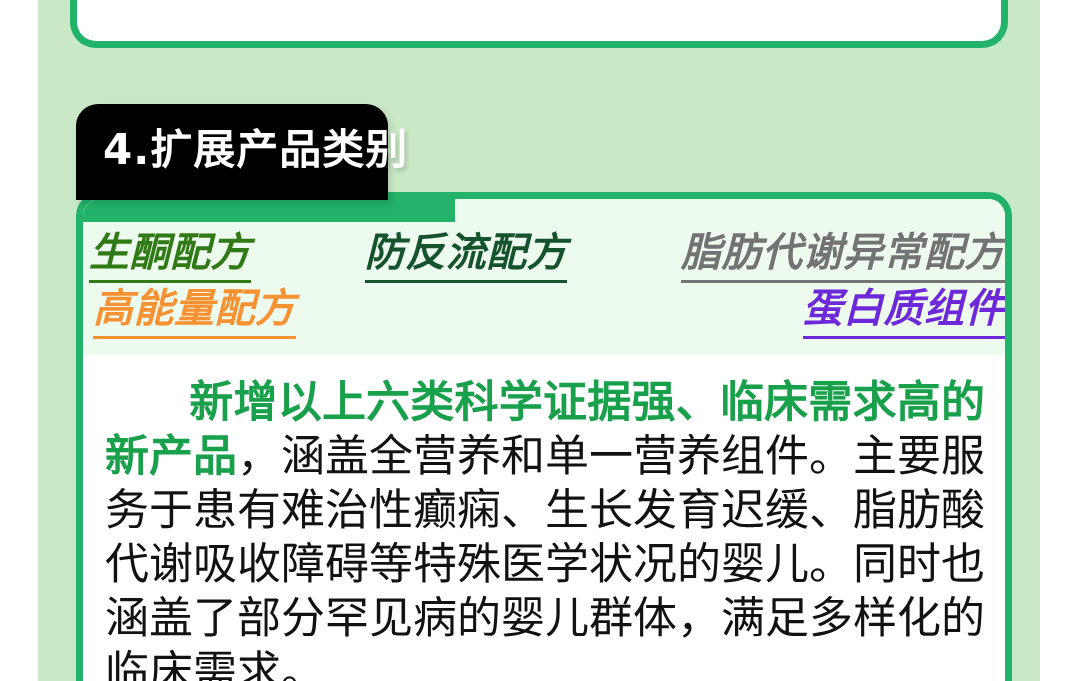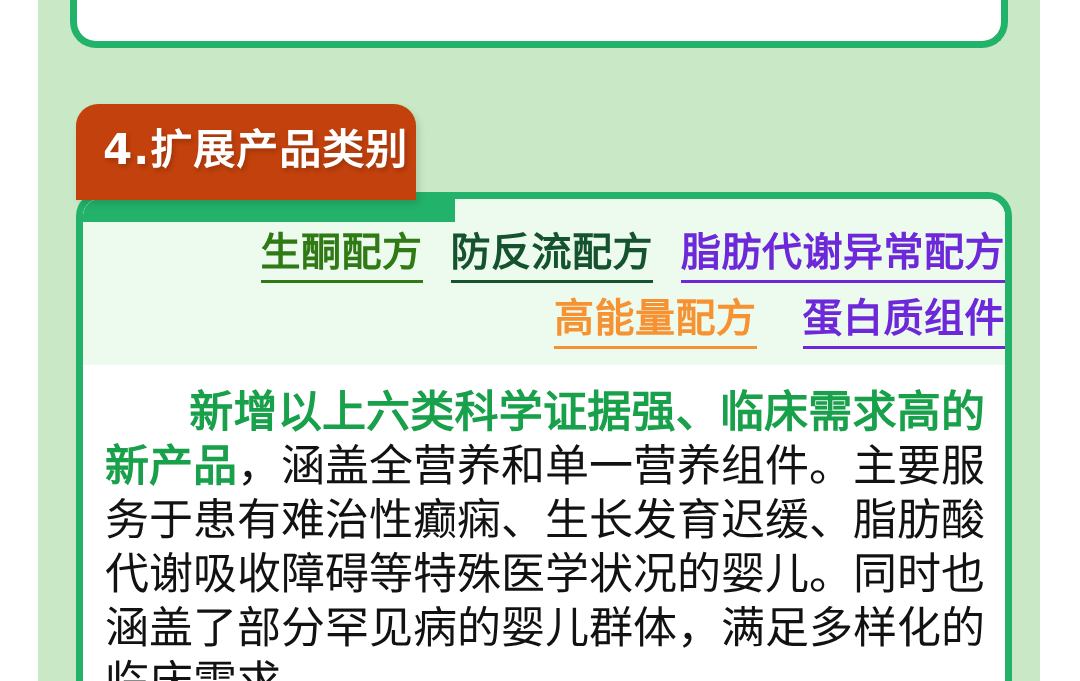--- a/index.html
+++ b/index.html
@@ -50,23 +50,23 @@
   
   .section {
     position: absolute;
     left: 76px;
     top: 104px;
     width: 936px;
   }
 
   .tab {
     position: relative;
-    width: 340px;
+    width: 312px;
     height: 96px;
-    background: #c2410c;
+    background: #000000;
     border-top-left-radius: 22px;
     border-top-right-radius: 22px;
     box-shadow: 3px 4px 7px rgba(0,0,0,0.13);
     z-index: 3;
   }
   .tab-title {
     position: absolute;
     left: 27px;
     top: 16px;
     color: #ffffff;
@@ -106,27 +106,28 @@
 
   
   .tags {
     position: relative;
     padding: 28px 0 16px 0;
     background: #edfaee;
     z-index: 1;
   }
   .tag-row {
     display: flex;
-    justify-content: flex-end;
+    justify-content: space-between;
     align-items: baseline;
     white-space: nowrap;
     line-height: 1.28;
+    font-style: italic;
   }
   .tag-row.row1 { gap: 28px; padding-left: 6px; }
-  .tag-row.row2 { gap: 46px; padding-left: 20px; margin-top: 10px; }
+  .tag-row.row2 { gap: 46px; padding-left: 10px; }
 
   .tag {
     font-size: 40px;
     font-weight: 700;
     letter-spacing: 0.5px;
     border-bottom: 3px solid currentColor;
     padding-bottom: 2px;
   }
 
   
@@ -161,21 +162,21 @@
       <div class="tab-title">4.扩展产品类别</div>
     </div>
 
     <div class="card-main">
 
       <div class="tags">
 
         <div class="tag-row row1">
           <span class="tag" style="color: rgb(47, 122, 20);">生酮配方</span>
           <span class="tag" style="color: #14532d;">防反流配方</span>
-          <span class="tag" style="color: #6d28d9;">脂肪代谢异常配方</span>
+          <span class="tag" style="color: #737373;">脂肪代谢异常配方</span>
         </div>
 
         <div class="tag-row row2">
           <span class="tag" style="color: rgb(247, 146, 50);">高能量配方</span>
           <span class="tag" style="color: #6d28d9;">蛋白质组件</span>
         </div>
 
       </div>
 
       <div class="para">

